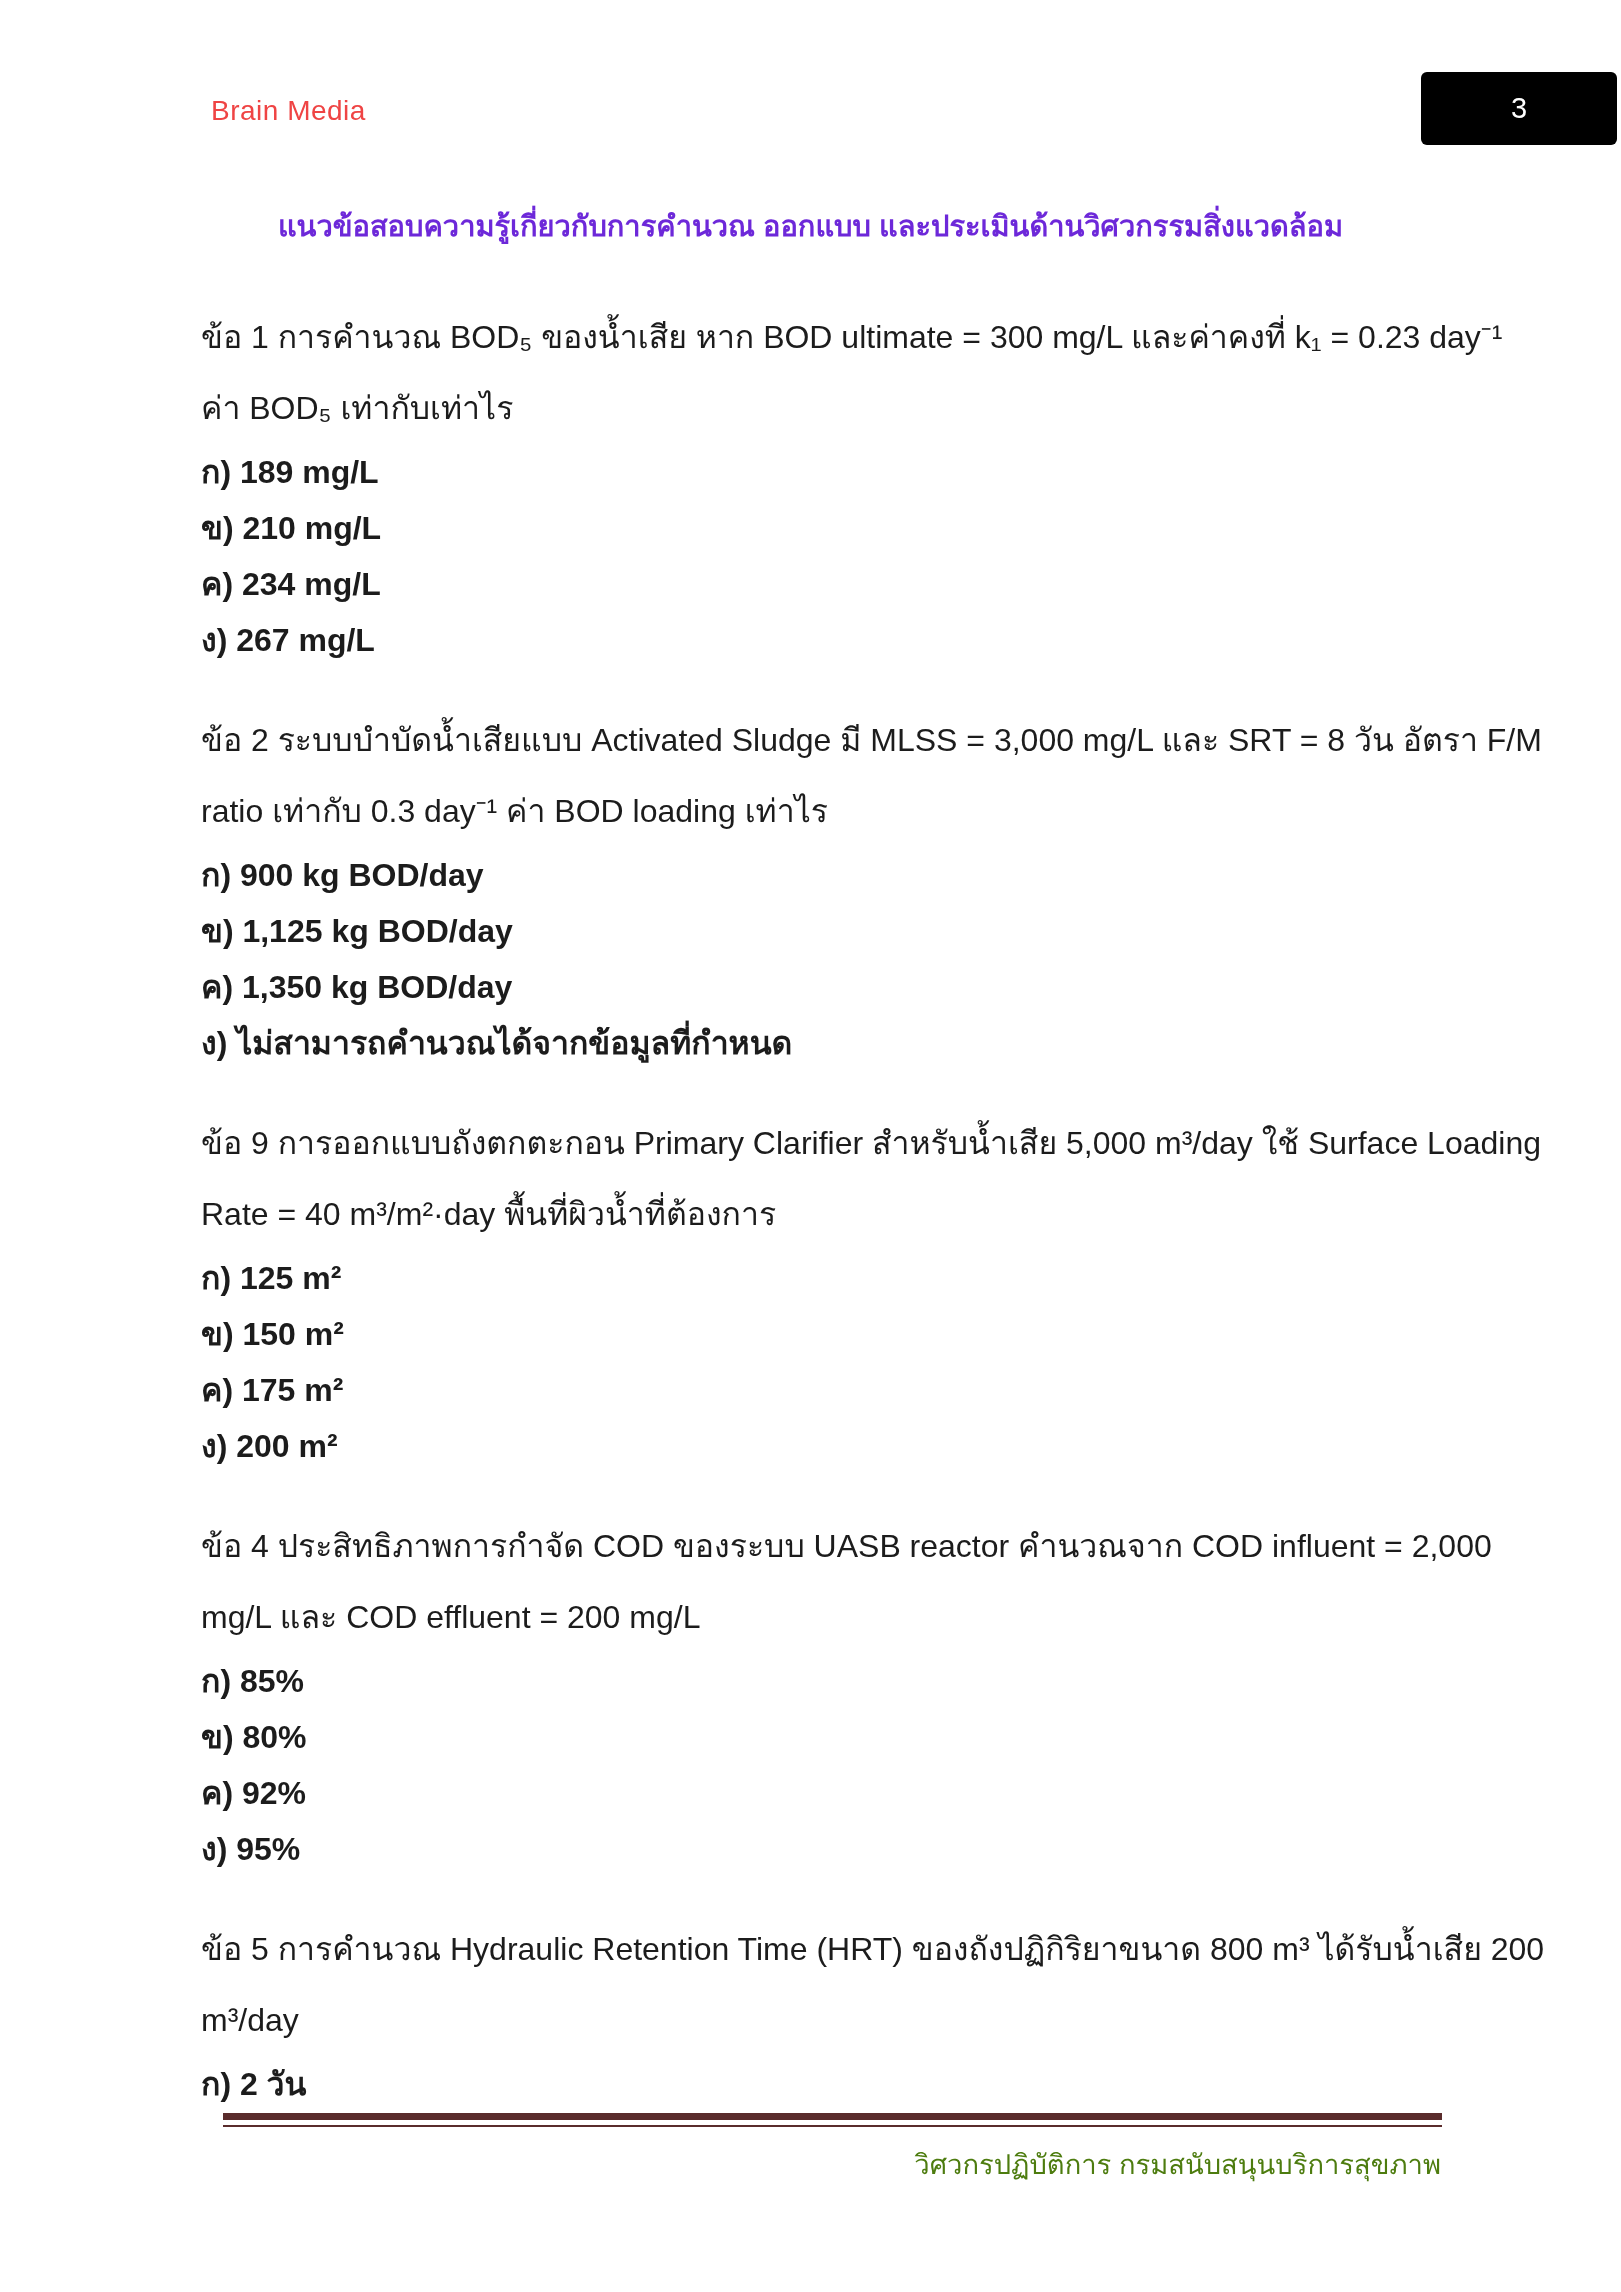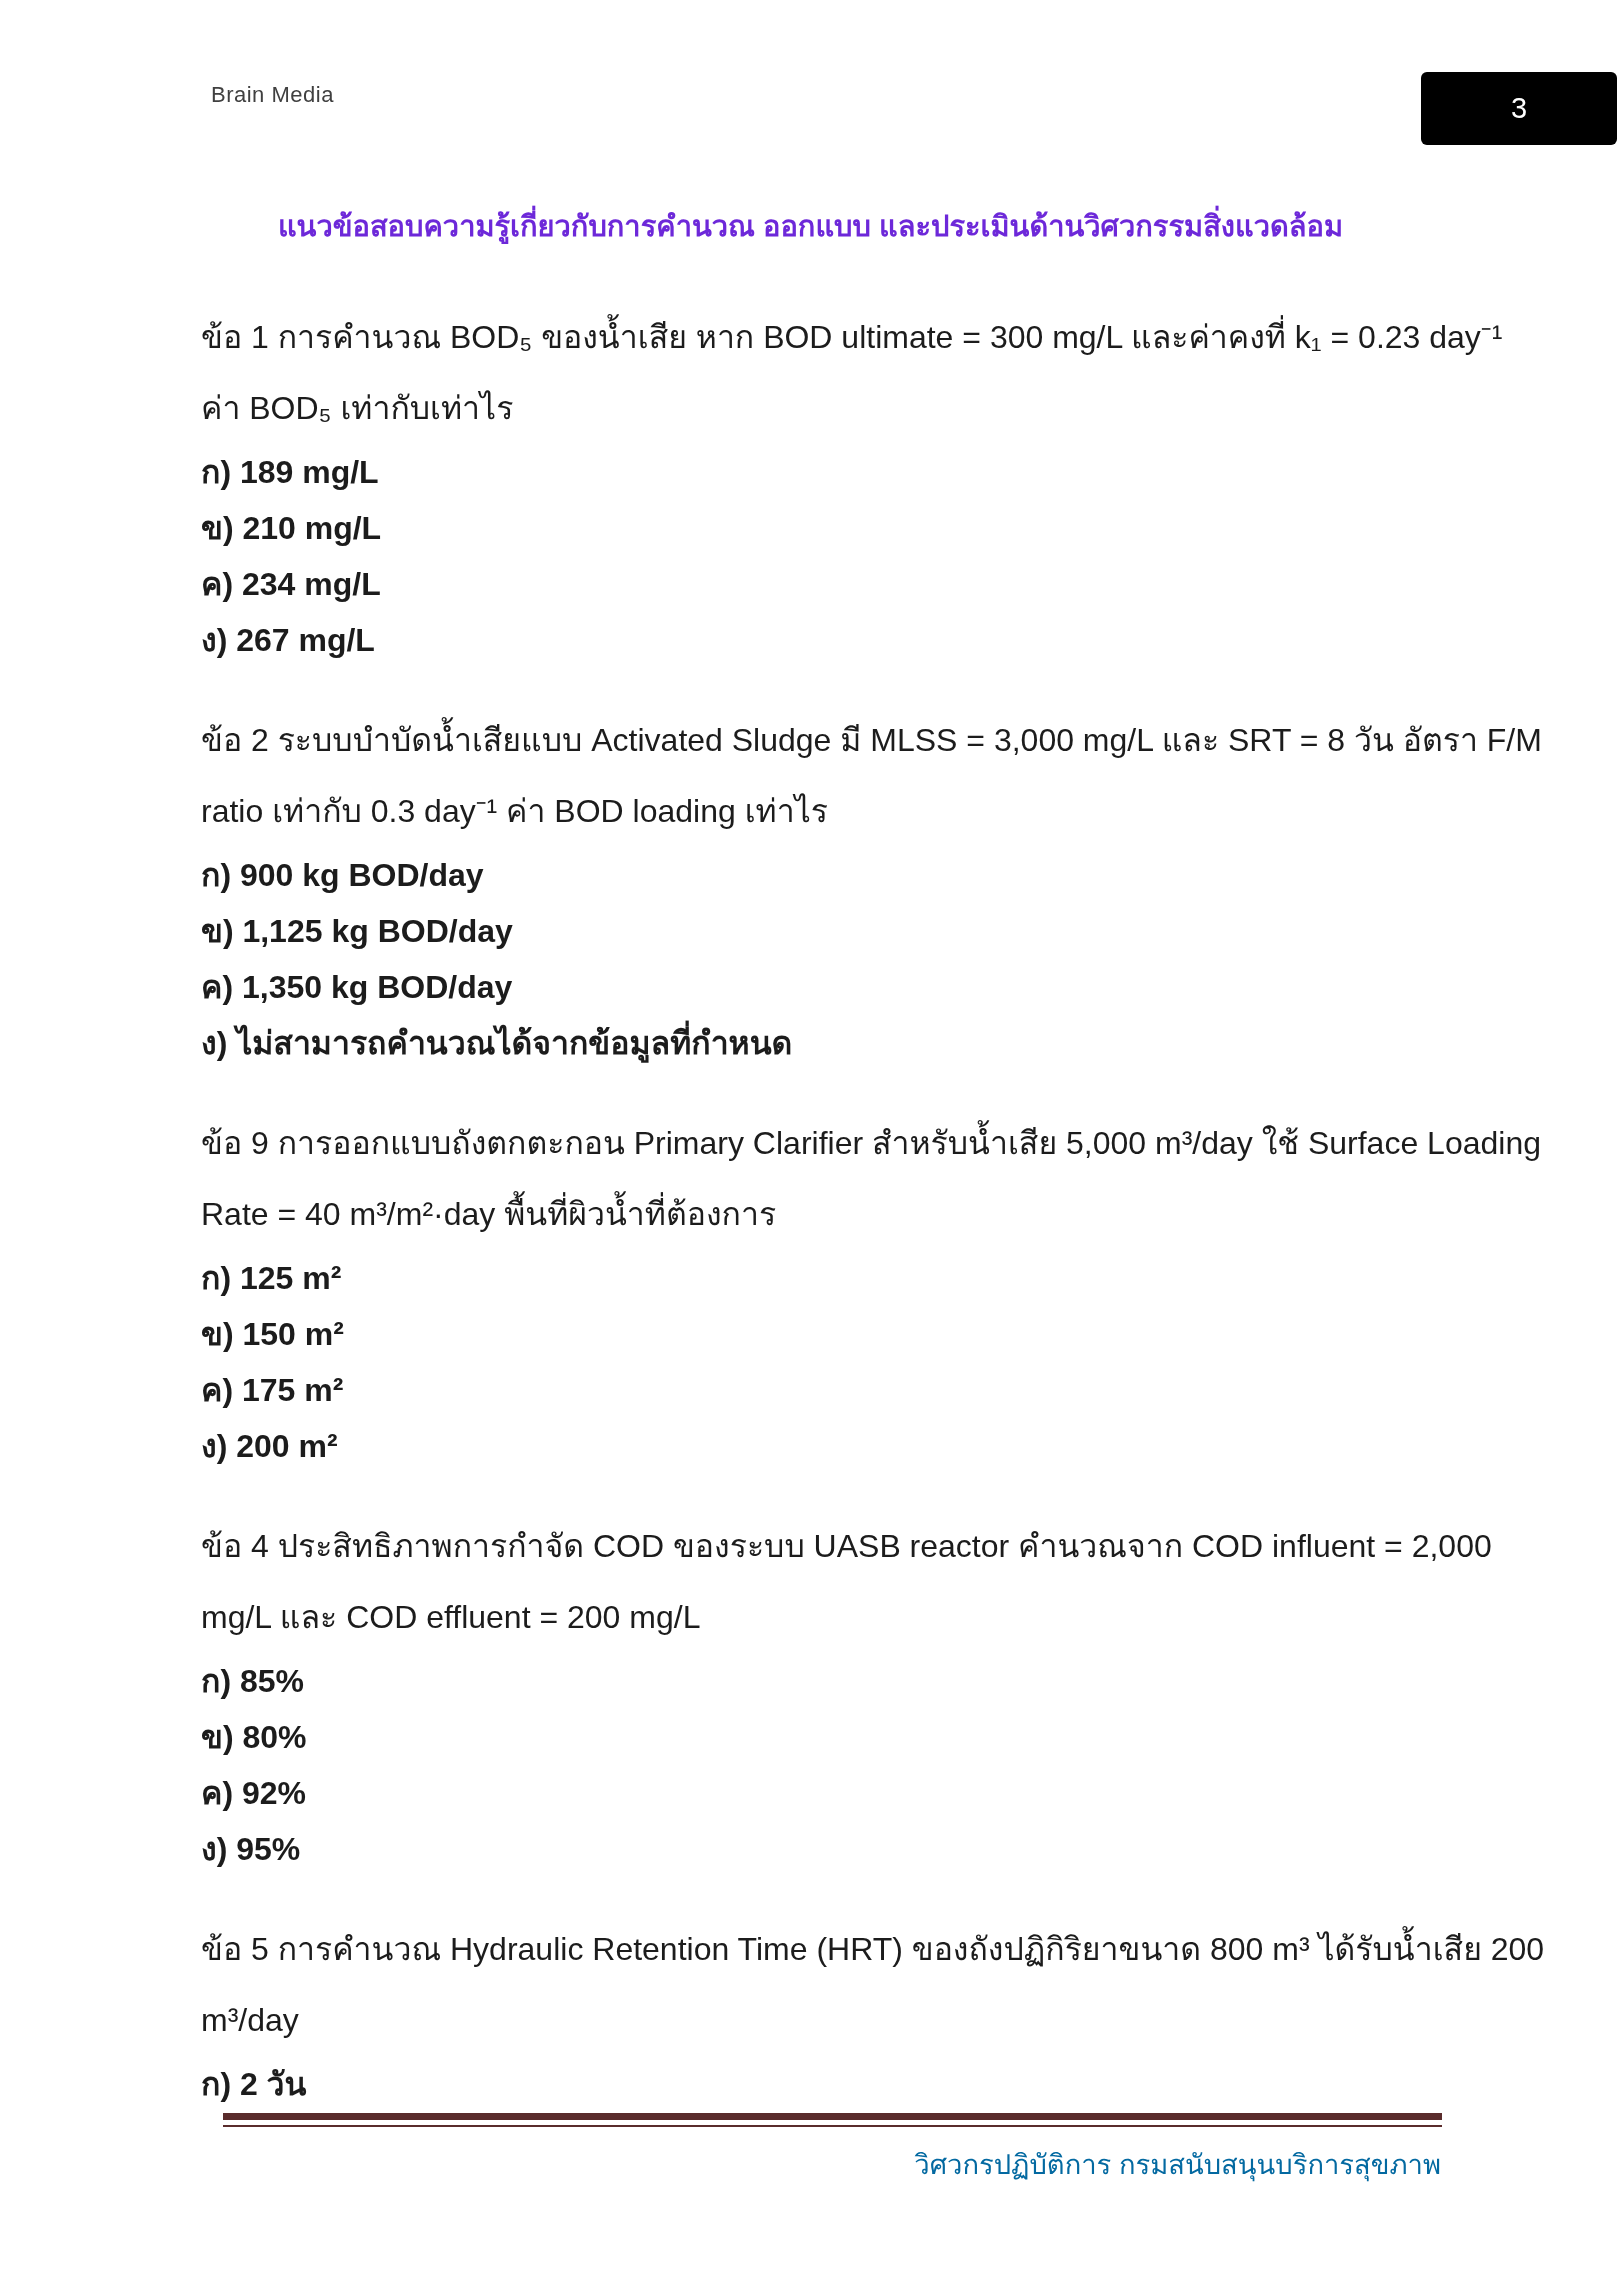--- a/index.html
+++ b/index.html
@@ -8,24 +8,24 @@
     width: 1621px;
     height: 2293px;
     background: #ffffff;
     font-family: "Liberation Sans", sans-serif;
     color: #1c1c1c;
     overflow: hidden;
   }
   .brand {
     position: absolute;
     left: 211px;
-    top: 80px;
-    font-size: 22px;
+    top: 96px;
+    font-size: 28px;
     line-height: 29px;
-    color: #404040;
+    color: #ef4444;
     letter-spacing: 0.5px;
   }
   .page-box {
     position: absolute;
     left: 1421px;
     top: 72px;
     width: 196px;
     height: 73px;
     background: #000000;
     border-radius: 5.9px;
@@ -72,21 +72,21 @@
     height: 4.9px;
     border-top: 7.8px solid #5a2c2c;
     border-bottom: 2.9px solid #5a2c2c;
   }
   .footer-text {
     position: absolute;
     right: 180px;
     top: 2147px;
     font-size: 27.4px;
     line-height: 35px;
-    color: #0369a1;
+    color: #4d7c0f;
     white-space: nowrap;
   }
 </style>
 </head>
 <body>
 
 <div class="page">
 
   <div class="brand">Brain Media</div>
 

